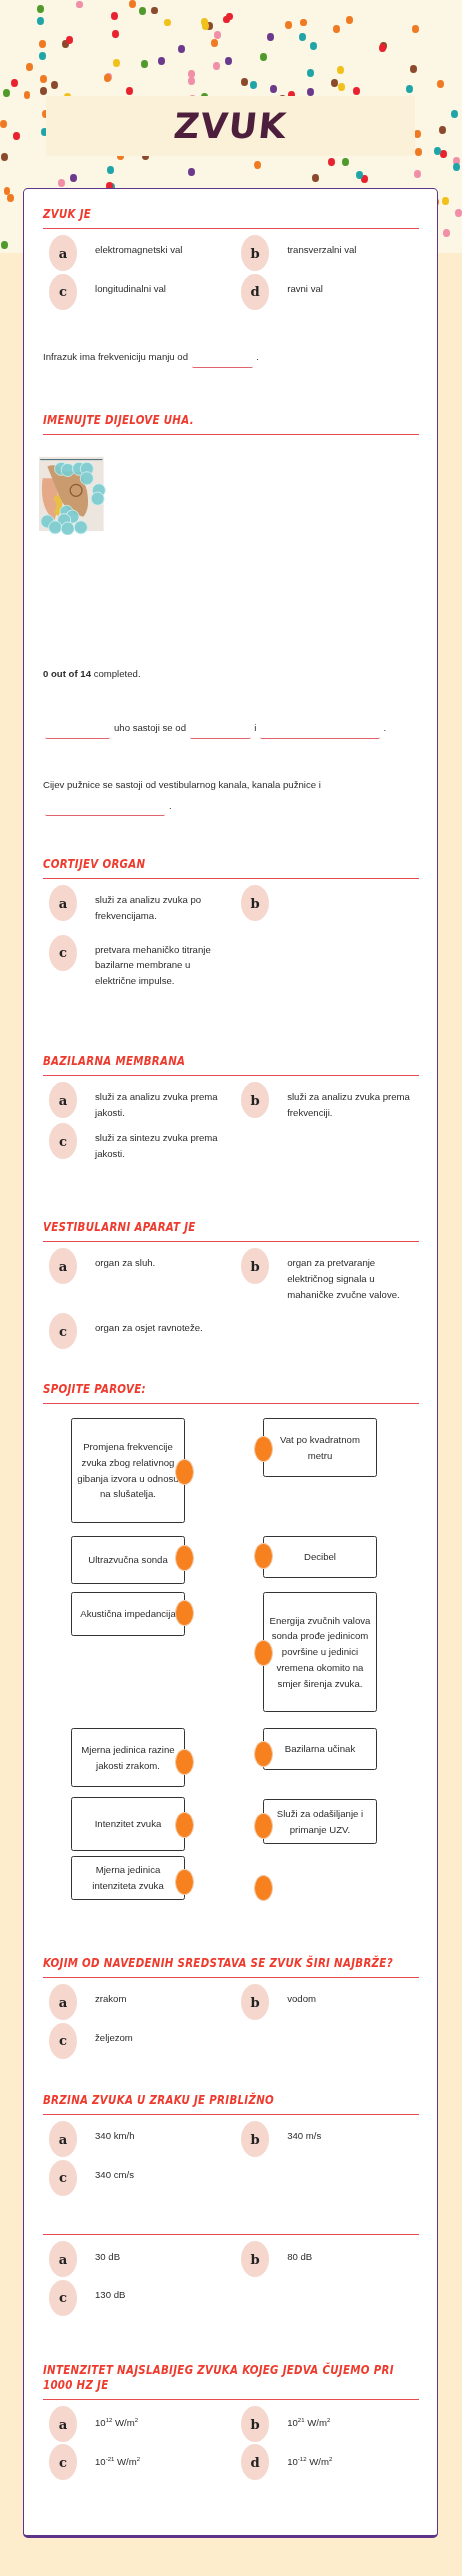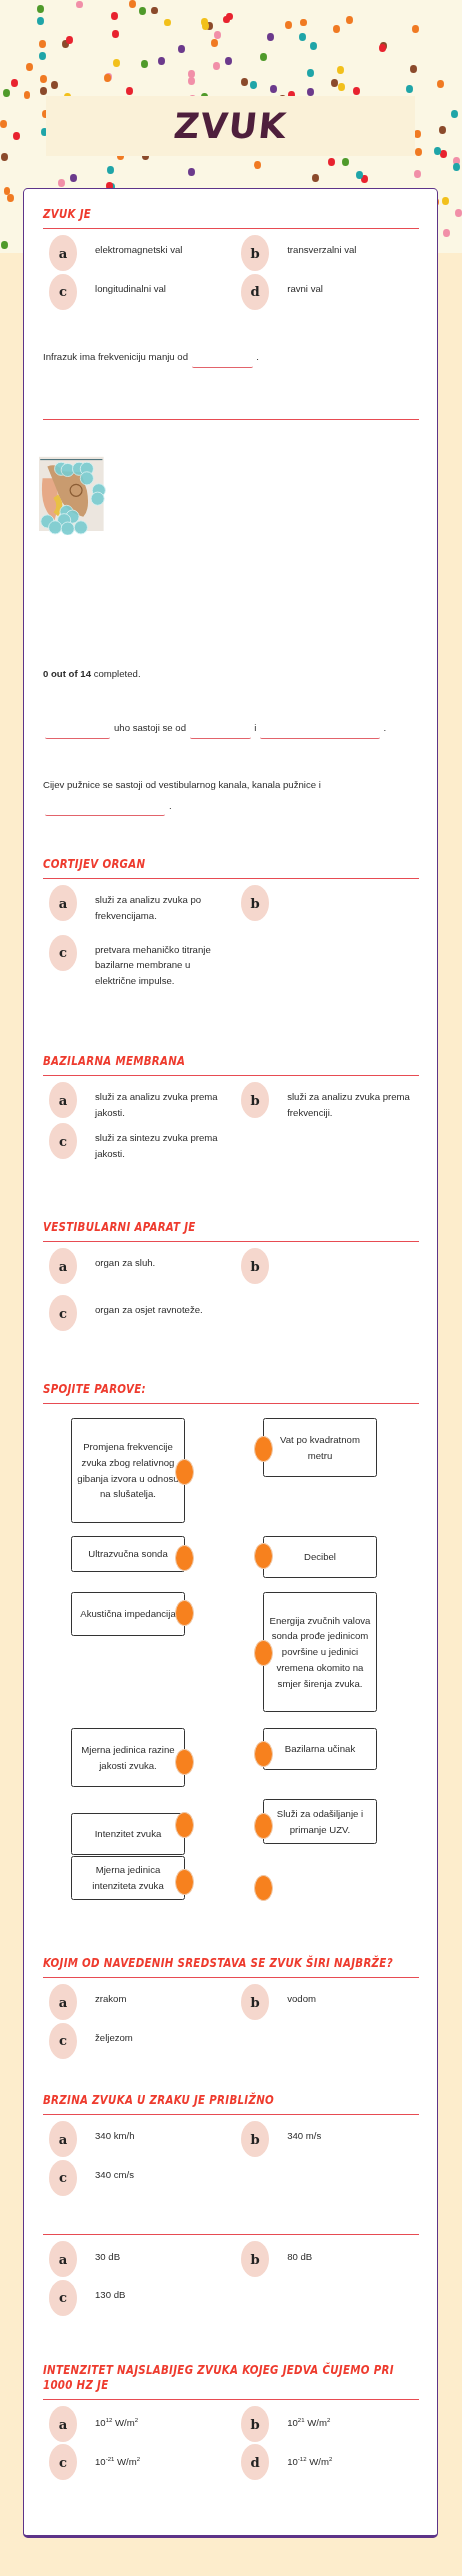--- a/index.html
+++ b/index.html
@@ -249,20 +249,21 @@
           <div class="opt-text">ravni val</div>
         </div>
     </div>
   </div>
 
   <div class="section fill-line" style="top:158px">
     <span>Infrazuk ima frekveniciju manju od</span><span class="blank" style="width:61px"></span><span>.</span>
   </div>
 
   <div class="section" style="top:224px;height:229px">
+    <div class="sec-title">Imenujte dijelove uha.</div>
     <div class="sec-rule"></div>
     <svg class="ear-img" style="left:-3.6px;top:41px" viewBox="0 0 112 134">
       <rect x="0" y="4" width="108" height="124" fill="#ece6df"></rect>
       <rect x="2" y="8" width="104" height="1.5" fill="#2a5a66"></rect>
       <path d="M6 40 Q0 90 26 110 Q36 80 28 40 Z" fill="#e6a987"></path>
       <path d="M14 20 Q30 14 40 28 L70 30 L80 60 Q86 92 74 104 Q40 96 30 60 Z" fill="#c99b6f"></path>
       <ellipse cx="62" cy="60" rx="10" ry="10" fill="none" stroke="#8a5c34" stroke-width="2"></ellipse>
       <path d="M28 70 Q40 86 28 100" stroke="#e9c045" stroke-width="10" fill="none"></path>
       <g fill="#79ccd0" stroke="#d5f1f3" stroke-width="1.5" opacity="0.9">
         <circle cx="37" cy="24" r="11"></circle>
@@ -336,20 +337,21 @@
   <div class="section" style="top:1031px">
     <div class="sec-title">Vestibularni aparat je</div>
     <div class="sec-rule"></div>
     <div class="options" style="row-gap:8.4px">
       <div class="opt">
           <div class="opt-letter">a</div>
           <div class="opt-text">organ za sluh.</div>
         </div>
       <div class="opt">
           <div class="opt-letter">b</div>
+          <div class="opt-text">organ za pretvaranje električnog signala u mahaničke zvučne valove.</div>
         </div>
       <div class="opt">
           <div class="opt-letter">c</div>
           <div class="opt-text">organ za osjet ravnoteže.</div>
         </div>
     </div>
   </div>
 
   <div class="section" style="top:1193px;height:530px">
     <div class="sec-title">Spojite parove:</div>
@@ -357,48 +359,48 @@
 
     <div class="match-box" style="left:28px;top:36px;width:114px;height:105px">
         <span>Promjena frekvencije zvuka zbog relativnog gibanja izvora u odnosu na slušatelja.</span>
       </div>
     <div class="knob" style="left:132px;top:77px"></div>
     <div class="match-box" style="left:220px;top:36px;width:114px;height:59px">
         <span>Vat po kvadratnom metru</span>
       </div>
     <div class="knob" style="left:211px;top:54px"></div>
 
-    <div class="match-box" style="left:28px;top:154px;width:114px;height:36px">
+    <div class="match-box" style="left:28px;top:154px;width:114px;height:48px">
         <span>Ultrazvučna sonda</span>
       </div>
     <div class="knob" style="left:132px;top:163px"></div>
     <div class="match-box" style="left:220px;top:154px;width:114px;height:42px">
         <span>Decibel</span>
       </div>
     <div class="knob" style="left:211px;top:161px"></div>
 
     <div class="match-box" style="left:28px;top:210px;width:114px;height:44px">
         <span>Akustična impedancija</span>
       </div>
     <div class="knob" style="left:132px;top:218px"></div>
     <div class="match-box" style="left:220px;top:210px;width:114px;height:120px">
         <span>Energija zvučnih valova sonda prođe jedinicom površine u jedinici vremena okomito na smjer širenja zvuka.</span>
       </div>
     <div class="knob" style="left:211px;top:258px"></div>
 
     <div class="match-box" style="left:28px;top:346px;width:114px;height:59px">
-        <span>Mjerna jedinica razine jakosti zvuka.</span>
+        <span>Mjerna jedinica razine jakosti zrakom.</span>
       </div>
     <div class="knob" style="left:132px;top:367px"></div>
     <div class="match-box" style="left:220px;top:346px;width:114px;height:42px">
         <span>Bazilarna učinak</span>
       </div>
     <div class="knob" style="left:211px;top:359px"></div>
 
-    <div class="match-box" style="left:28px;top:431px;width:114px;height:42px">
+    <div class="match-box" style="left:28px;top:415px;width:114px;height:54px">
         <span>Intenzitet zvuka</span>
       </div>
     <div class="knob" style="left:132px;top:430px"></div>
     <div class="match-box" style="left:220px;top:417px;width:114px;height:45px">
         <span>Služi za odašiljanje i primanje UZV.</span>
       </div>
     <div class="knob" style="left:211px;top:431px"></div>
 
     <div class="match-box" style="left:28px;top:474px;width:114px;height:44px">
         <span>Mjerna jedinica intenziteta zvuka</span>

